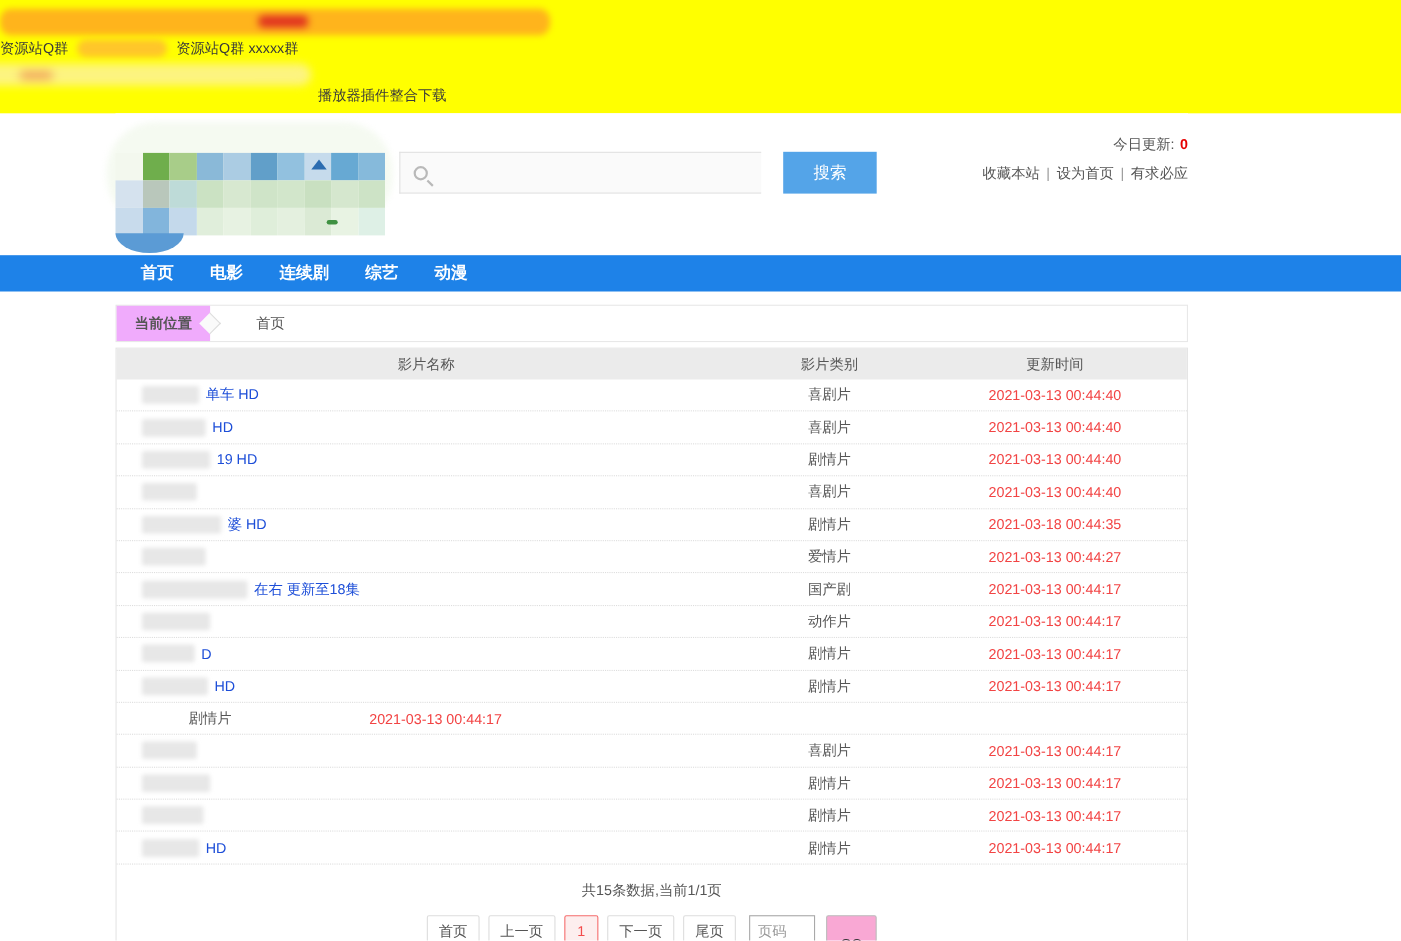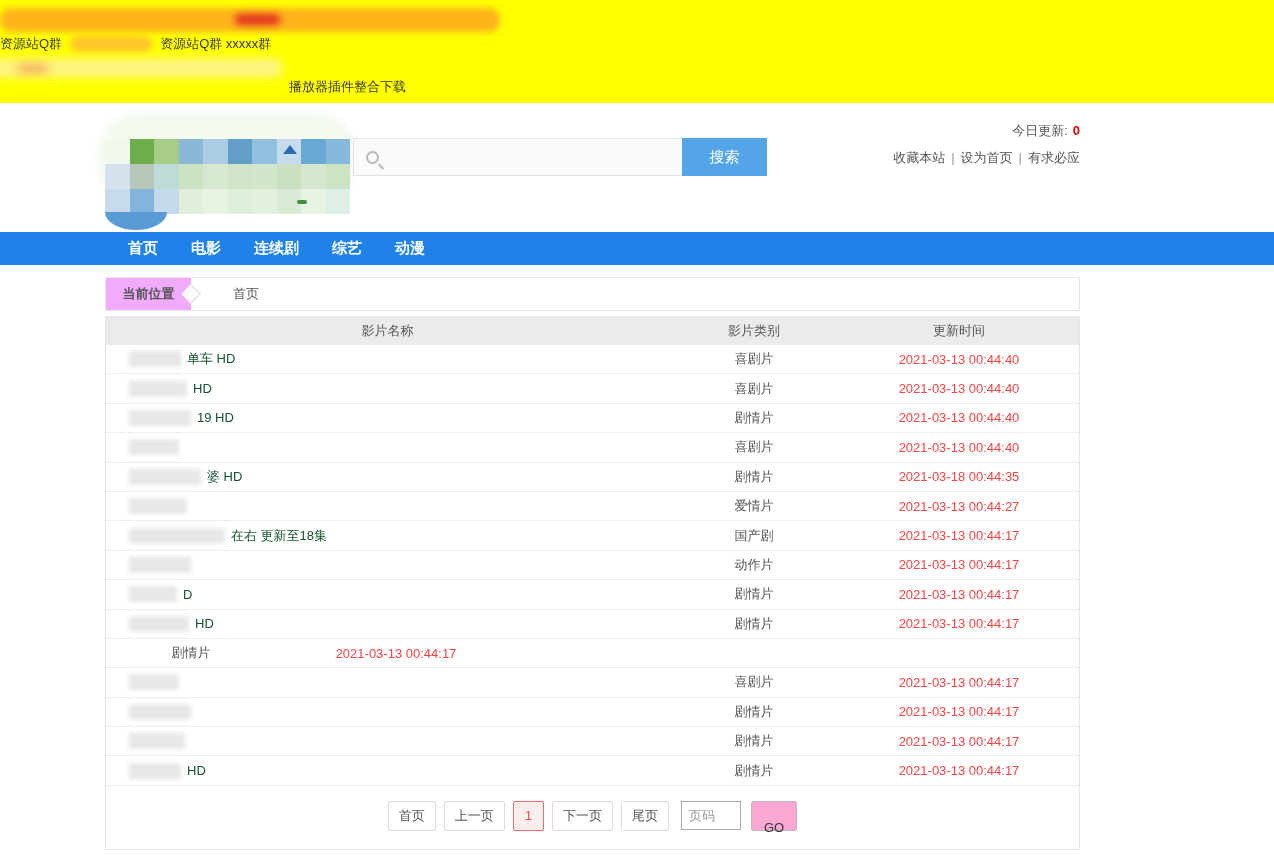--- a/index.html
+++ b/index.html
@@ -27,21 +27,21 @@
     background: #f5faf1; border-radius: 45px; filter: blur(3px); }
   .logo-grid { position: absolute; left: 0; top: 22px; width: 245px; filter: blur(0.5px); }
   .logo-row { display: flex; }
   .logo-cell { width: 24.5px; height: 25px; }
   .logo-fan { position: absolute; left: 0; top: 95px; width: 62px; height: 18px;
     background: #5b9bd5; border-radius: 0 0 50% 50%/0 0 100% 100%; }
   .logo-glyph-blue { position: absolute; left: 178px; top: 28px; width: 0; height: 0;
     border-left: 7px solid transparent; border-right: 7px solid transparent; border-bottom: 9px solid #2b6cb0; }
   .logo-glyph-green { position: absolute; left: 192px; top: 83px; width: 10px; height: 4px; background: #3f9142; border-radius: 2px; }
 
-  .search-wrap { position: absolute; left: 248px; top: 35px; display: flex; }
+  .search-wrap { position: absolute; left: 258px; top: 35px; display: flex; gap: 20px; }
   .search-input-box { width: 329px; height: 38px; background: #fafafa; border: 1px solid #e2e2e2; border-right: none;
     display: flex; align-items: center; padding-left: 12px; }
   .search-input { border: none; outline: none; background: transparent; flex: 1; height: 100%; font-size: 14px; padding-left: 10px; color: #333; }
   .mag { width: 13px; height: 13px; border: 2px solid #b9b9b9; border-radius: 50%; position: relative; flex: 0 0 auto; }
   .mag::after { content: ""; position: absolute; width: 2px; height: 7px; background: #b9b9b9;
     transform: rotate(-45deg); left: 12px; top: 10px; }
   .search-btn { width: 85px; height: 38px; background: #54a4e8; color: #fff; border: none;
     font-size: 15px; cursor: pointer; font-family: inherit; }
 
   .head-right { position: absolute; right: 0; top: 14px; text-align: right; font-size: 13px; color: #555; line-height: 27px; }
@@ -65,21 +65,21 @@
   .crumb-home { margin-left: 35px; font-size: 13px; color: #555; text-decoration: none; cursor: pointer; }
 
   .list-box { border: 1px solid #e5e5e5; background: #fff; }
   .thead { height: 28px; background: #ebebeb; display: flex; align-items: center; font-size: 13px; color: #555; }
   .col-name { flex: 1; text-align: center; }
   .col-cat { width: 170px; text-align: center; }
   .col-time { width: 240px; text-align: center; }
 
   .trow { height: 29.4px; display: flex; align-items: center; border-bottom: 1px dotted #ddd; font-size: 13px; }
   .trow:last-of-type { border-bottom: 1px dotted #ddd; }
-  .cell-name { flex: 1; display: flex; align-items: center; padding-left: 23px; color: #14532d; cursor: pointer; }
+  .cell-name { flex: 1; display: flex; align-items: center; padding-left: 23px; color: #1d4ed8; cursor: pointer; }
   .name-blob { height: 16px; background: #e7e7e7; filter: blur(2px); border-radius: 2px; margin-right: 6px; flex: 0 0 auto; }
   .cell-cat { width: 170px; text-align: center; color: #555; cursor: pointer; }
   .cell-time { width: 240px; text-align: center; color: #f24444; }
 
   
   .pager { padding: 15px 0 18px; text-align: center; }
   .pager-summary { font-size: 13px; color: #555; margin-bottom: 13px; }
   .pager-row { display: flex; justify-content: center; align-items: center; }
   .pg-btn { height: 30px; line-height: 28px; padding: 0 10px; border: 1px solid #ddd; background: #fff;
     color: #555; font-size: 13px; margin: 0 4px; border-radius: 2px; cursor: pointer; font-family: inherit; display: inline-block; }
@@ -325,20 +325,21 @@
     <div class="cell-name">
       <span class="name-blob" style="width: 52px;"></span>
       <span class="name-text">HD</span>
     </div>
     <div class="cell-cat">剧情片</div>
     <div class="cell-time">2021-03-13 00:44:17</div>
   </div>
 </div>
 
     <div class="pager">
+      <div class="pager-summary">共15条数据,当前1/1页</div>
       <div class="pager-row">
         <a class="pg-btn">首页</a>
         <a class="pg-btn">上一页</a>
         <a class="pg-btn pg-current">1</a>
         <a class="pg-btn">下一页</a>
         <a class="pg-btn">尾页</a>
         <input class="pg-input" type="text" placeholder="页码" style="">
         <a class="pg-btn pg-go">GO</a>
       </div>
     </div>

